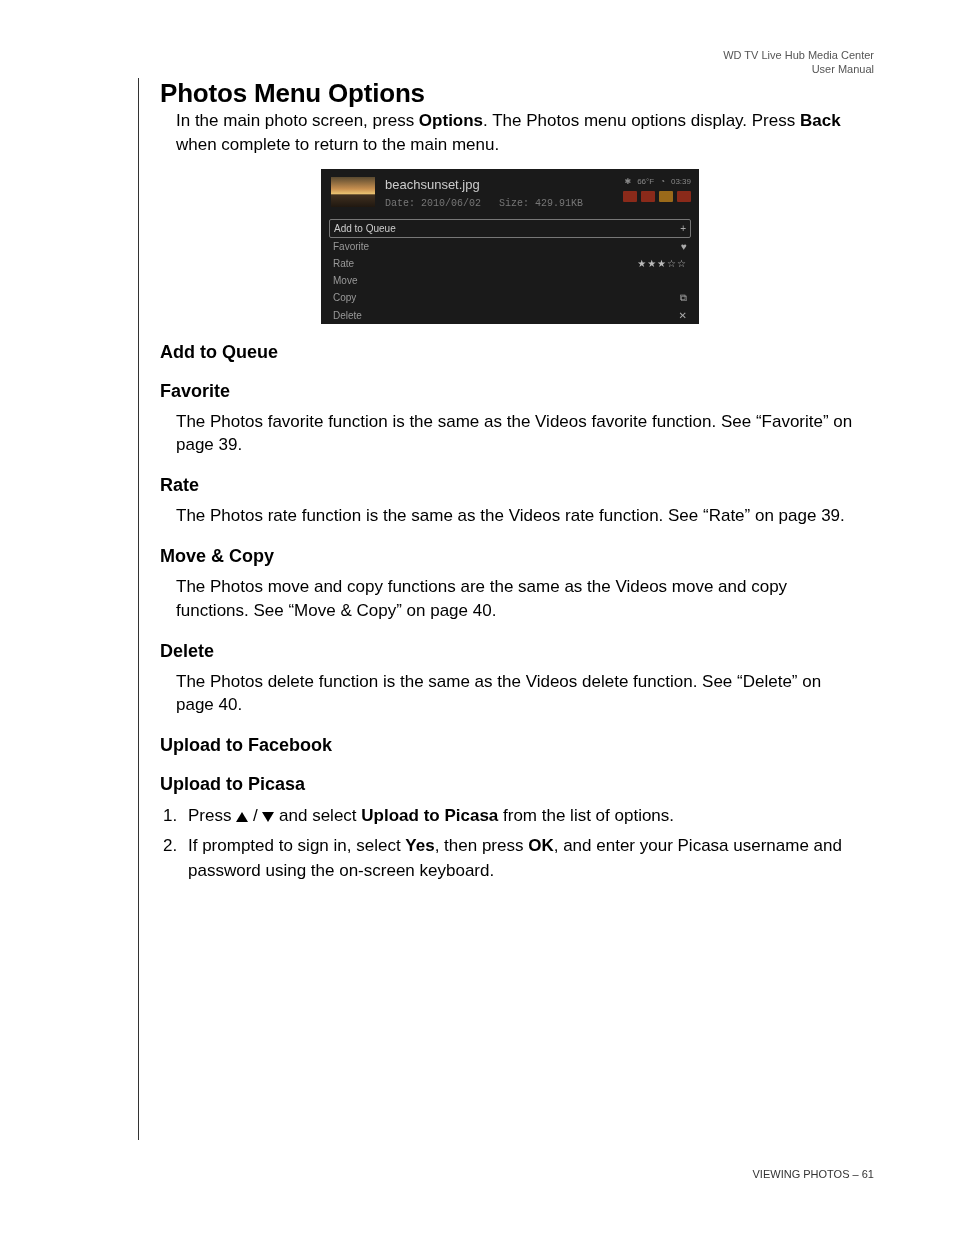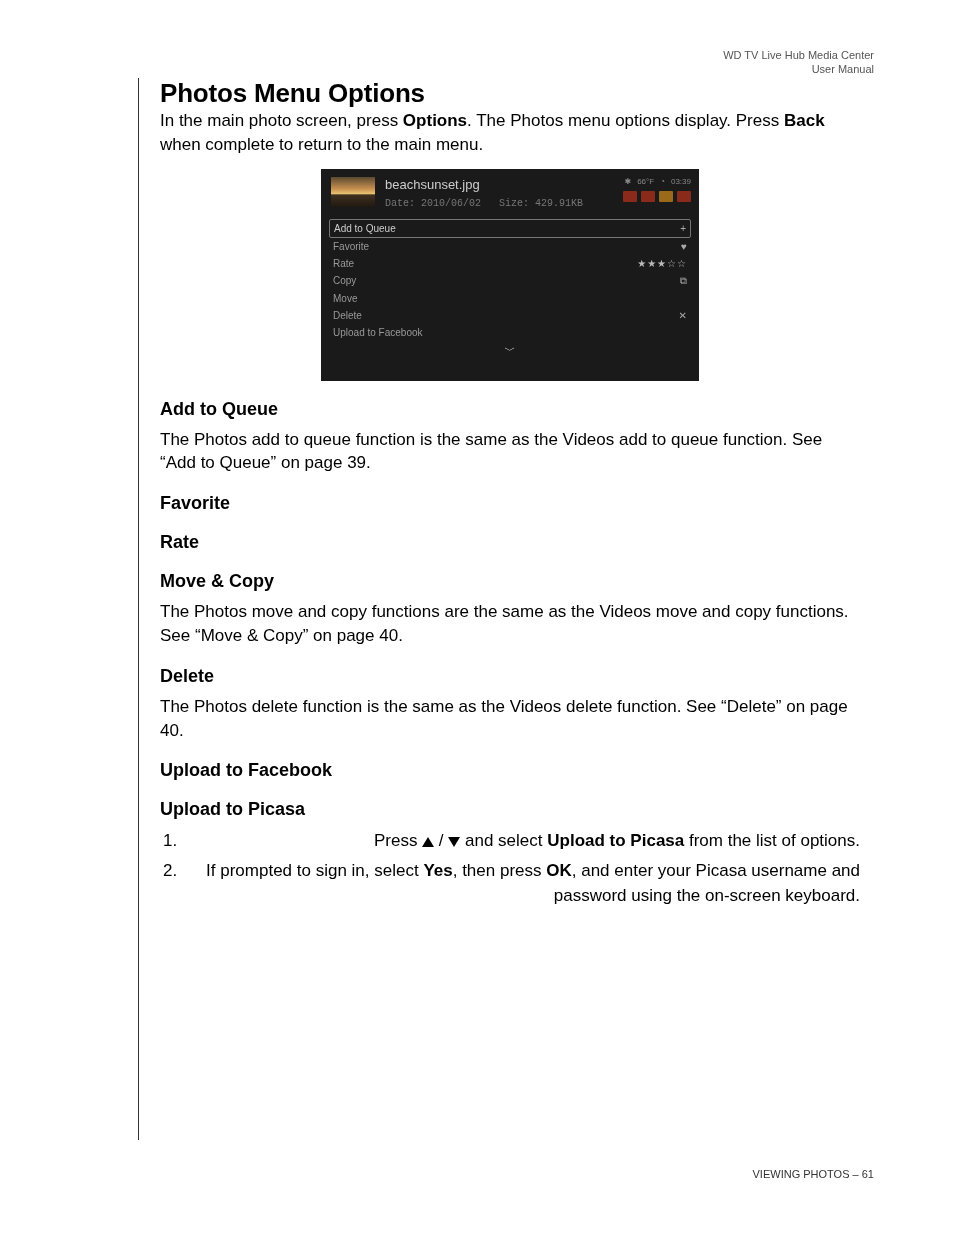--- a/index.html
+++ b/index.html
@@ -43,43 +43,43 @@
   h2 {
     font-size: 18px;
     font-weight: bold;
     margin-top: 18px;
     margin-bottom: 8px;
   }
   p {
     font-size: 17px;
     line-height: 1.4;
     margin-bottom: 6px;
+    margin-left: 16px;
   }
   ol {
     padding-left: 22px;
     font-size: 17px;
     line-height: 1.5;
   }
   ol li {
     padding-left: 6px;
     margin-bottom: 4px;
-    text-align: right;
   }
   .footer {
     position: absolute;
     bottom: 55px;
     right: 80px;
     font-size: 11px;
     color: #333;
     margin-top: 32px;
   }
   
   .shot {
     width: 378px;
-    height: 212px;
+    height: 155px;
     background: #1a1a1a;
     margin: 12px auto 16px auto;
     color: #bbb;
     font-size: 10px;
     position: relative;
     overflow: hidden;
   }
   .shot-head {
     display: flex;
     padding: 8px 10px 6px 10px;
@@ -200,45 +200,46 @@
       </div>
       <div class="opt-row">
         <span>Favorite</span>
         <span class="opt-icon">♥</span>
       </div>
       <div class="opt-row">
         <span>Rate</span>
         <span class="stars">★★★☆☆</span>
       </div>
       <div class="opt-row">
+        <span>Move</span>
+        <span class="opt-icon"></span>
+      </div>
+      <div class="opt-row">
         <span>Copy</span>
         <span class="opt-icon">⧉</span>
       </div>
       <div class="opt-row">
-        <span>Move</span>
-        <span class="opt-icon"></span>
-      </div>
-      <div class="opt-row">
         <span>Delete</span>
         <span class="opt-icon">✕</span>
       </div>
       <div class="opt-row">
         <span>Upload to Facebook</span>
         <span class="opt-icon"></span>
       </div>
       <div class="chev-down">﹀</div>
     </div>
   </div>
 
   <h2>Add to Queue</h2>
-  <p>The Photos add to queue function is the same as the Videos add to queue function. See “Add to Queue” on page 39.</p>
 
   <h2>Favorite</h2>
+  <p>The Photos favorite function is the same as the Videos favorite function. See “Favorite” on page 39.</p>
 
   <h2>Rate</h2>
+  <p>The Photos rate function is the same as the Videos rate function. See “Rate” on page 39.</p>
 
   <h2>Move &amp; Copy</h2>
   <p>The Photos move and copy functions are the same as the Videos move and copy functions. See “Move &amp; Copy” on page 40.</p>
 
   <h2>Delete</h2>
   <p>The Photos delete function is the same as the Videos delete function. See “Delete” on page 40.</p>
 
   <h2>Upload to Facebook</h2>
 
   <h2>Upload to Picasa</h2>

